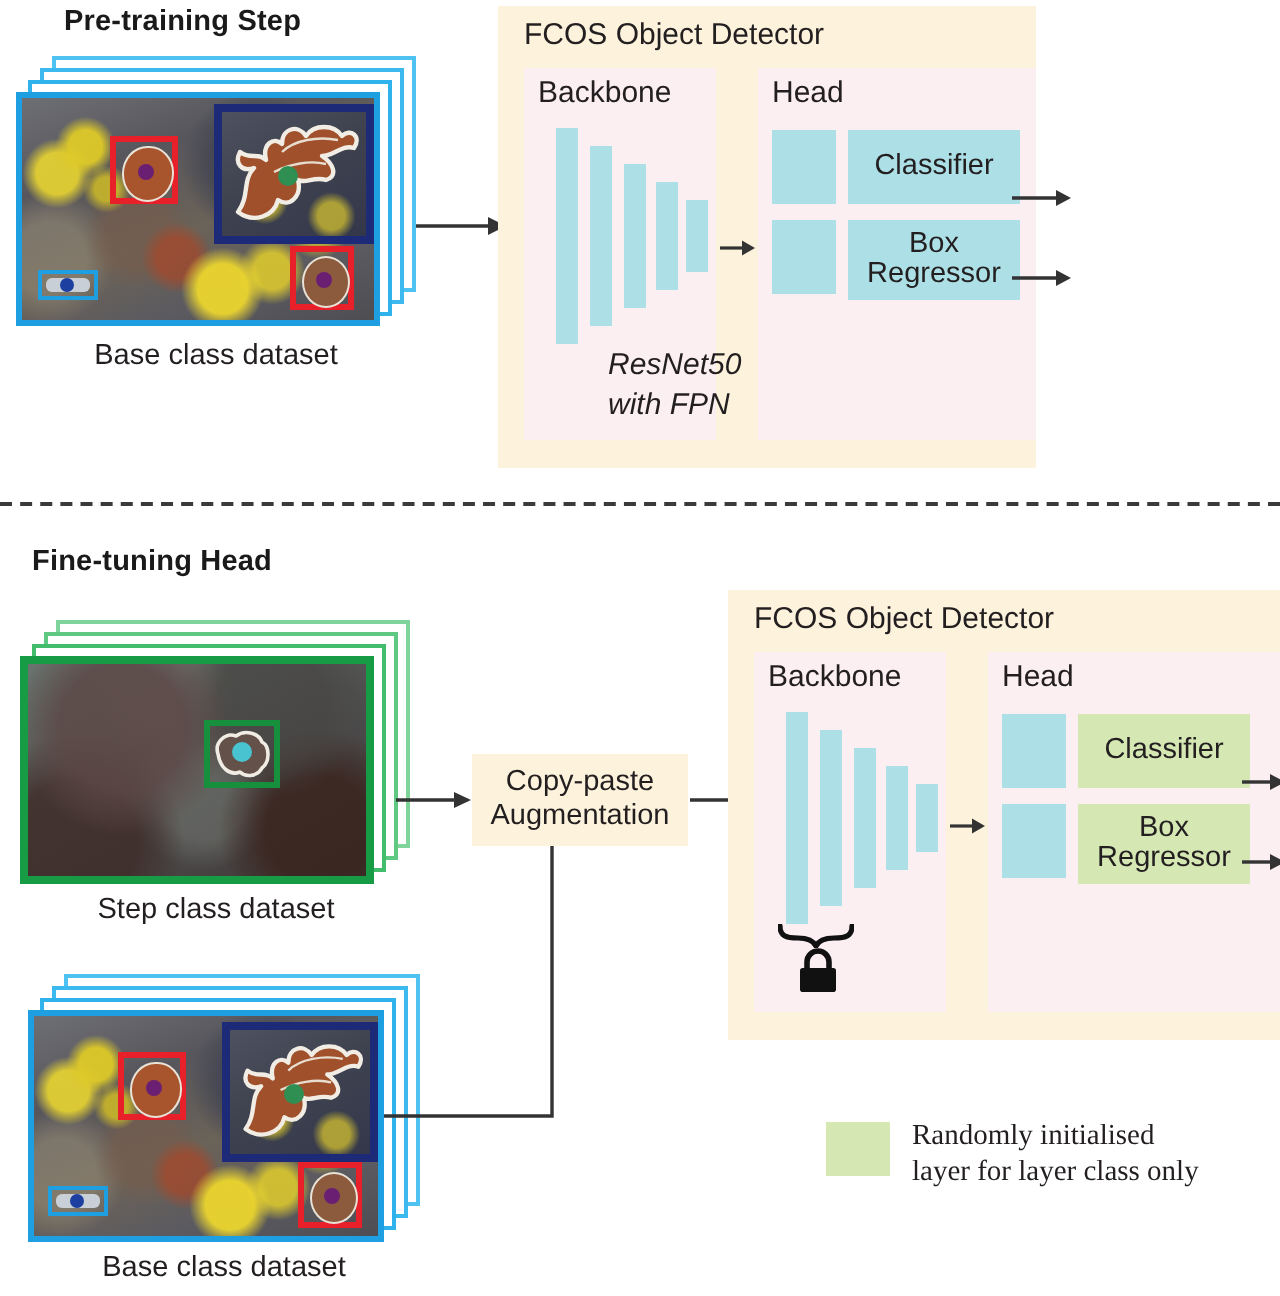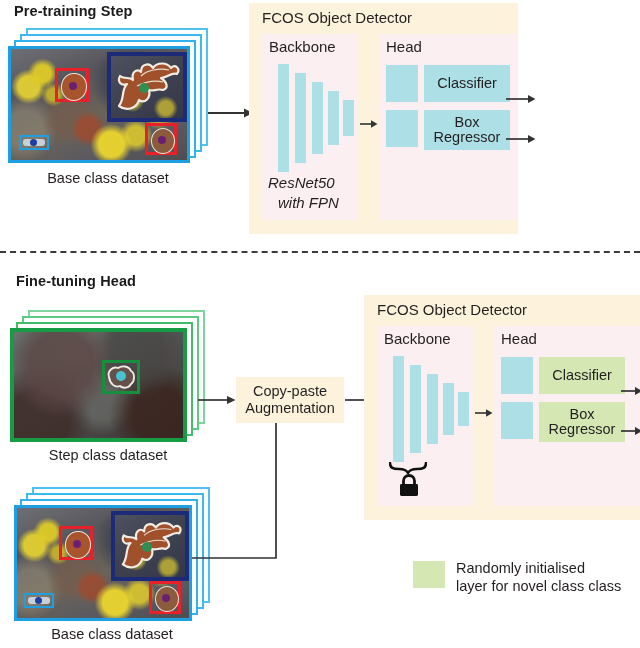--- a/index.html
+++ b/index.html
@@ -73,40 +73,40 @@
   .sub-panel{position:absolute;background:#fceff2;}
   .sub-label{position:absolute;font-size:15px;color:#231f20;white-space:nowrap;}
   .bar{position:absolute;background:#ace0e6;}
   .headblk{position:absolute;background:#ace0e6;}
   .headbox{
     position:absolute;background:#ace0e6;display:flex;align-items:center;
     justify-content:center;text-align:center;font-size:14.5px;line-height:1.02;
     color:#231f20;
   }
   .headbox.green{background:#d5e8b4;}
-  .italic{font-style:italic;font-size:15px;color:#231f20;white-space:nowrap;position:absolute;}
+  .italic{font-style:italic;font-size:15px;color:#231f20;white-space:nowrap;position:absolute;margin-left:36px;}
 
   
   .cpbox{
     position:absolute;background:#fdf3dc;display:flex;flex-direction:column;
     align-items:center;justify-content:center;font-size:14.5px;line-height:1.15;
     color:#231f20;text-align:center;
   }
 
   
   .arrow-svg{position:absolute;overflow:visible;}
 
   
   .legend-swatch{position:absolute;background:#d5e8b4;}
   .legend-text{position:absolute;font-size:14.5px;line-height:1.22;color:#231f20;}
 </style>
 </head>
 <body>
 
-<div class="abs step-title" style="left:14px;top:3px;text-align:center;">Pre-training Step</div>
+<div class="abs step-title" style="left:32px;top:3px;text-align:center;">Pre-training Step</div>
 
 <div class="stack" style="left:8px;top:28px;width:200px;height:135px;">
   <div class="sheet" style="left:18px;top:0;width:182px;height:118px;border:2px solid #4ec2f0;"></div>
   <div class="sheet" style="left:12px;top:6px;width:182px;height:118px;border:2px solid #3cb9ee;"></div>
   <div class="sheet" style="left:6px;top:12px;width:182px;height:118px;border:2px solid #30b2ec;"></div>
 
   <div class="photo reefA" style="left:0;top:18px;width:182px;height:117px;border:3px solid #1d9fe2;">
 
     <div class="navytile" style="left:96px;top:3px;width:80px;height:70px;border:4px solid #1c2a78;">
       <svg width="72" height="62" viewBox="0 0 72 62" style="position:absolute;left:0;top:0;">
@@ -150,21 +150,21 @@
   <div class="fcos-label" style="left:13px;top:6px;">FCOS Object Detector</div>
 
   <div class="sub-panel" style="left:13px;top:31px;width:96px;height:186px;">
     <div class="sub-label" style="left:7px;top:4px;">Backbone</div>
     <div class="bar" style="left:16px;top:30px;width:11px;height:108px;"></div>
     <div class="bar" style="left:33px;top:39px;width:11px;height:90px;"></div>
     <div class="bar" style="left:50px;top:48px;width:11px;height:72px;"></div>
     <div class="bar" style="left:66px;top:57px;width:11px;height:54px;"></div>
     <div class="bar" style="left:81px;top:66px;width:11px;height:36px;"></div>
     <div class="italic" style="left:6px;top:140px;">ResNet50</div>
-    <div class="italic" style="left:16px;top:160px;">with FPN</div>
+    <div class="italic" style="left:6px;top:160px;">with FPN</div>
   </div>
 
   <svg class="arrow-svg" style="left:111px;top:115px;width:18px;height:12px;" viewBox="0 0 18 12">
     <line x1="0" y1="6" x2="11" y2="6" stroke="#333" stroke-width="1.6"></line>
     <path d="M11 2.2 L17.5 6 L11 9.8 Z" fill="#333"></path>
   </svg>
 
   <div class="sub-panel" style="left:130px;top:31px;width:139px;height:186px;">
     <div class="sub-label" style="left:7px;top:4px;">Head</div>
     <div class="headblk" style="left:7px;top:31px;width:32px;height:37px;"></div>
@@ -307,16 +307,16 @@
 <svg class="arrow-svg" style="left:621px;top:385px;width:22px;height:12px;" viewBox="0 0 22 12">
   <line x1="0" y1="6" x2="14" y2="6" stroke="#333" stroke-width="1.7"></line>
   <path d="M14 2 L21.5 6 L14 10 Z" fill="#333"></path>
 </svg>
 <svg class="arrow-svg" style="left:621px;top:425px;width:22px;height:12px;" viewBox="0 0 22 12">
   <line x1="0" y1="6" x2="14" y2="6" stroke="#333" stroke-width="1.7"></line>
   <path d="M14 2 L21.5 6 L14 10 Z" fill="#333"></path>
 </svg>
 
 <div class="legend-swatch" style="left:413px;top:561px;width:32px;height:27px;"></div>
-<div class="legend-text" style="left:456px;top:560px;width:180px;">
+<div class="legend-text" style="left:456px;top:560px;width:180px;font-family:Liberation Serif, serif;">
   <div>Randomly initialised</div>
-  <div>layer for novel class class</div>
+  <div>layer for layer class only</div>
 </div>
 
 </body></html>

